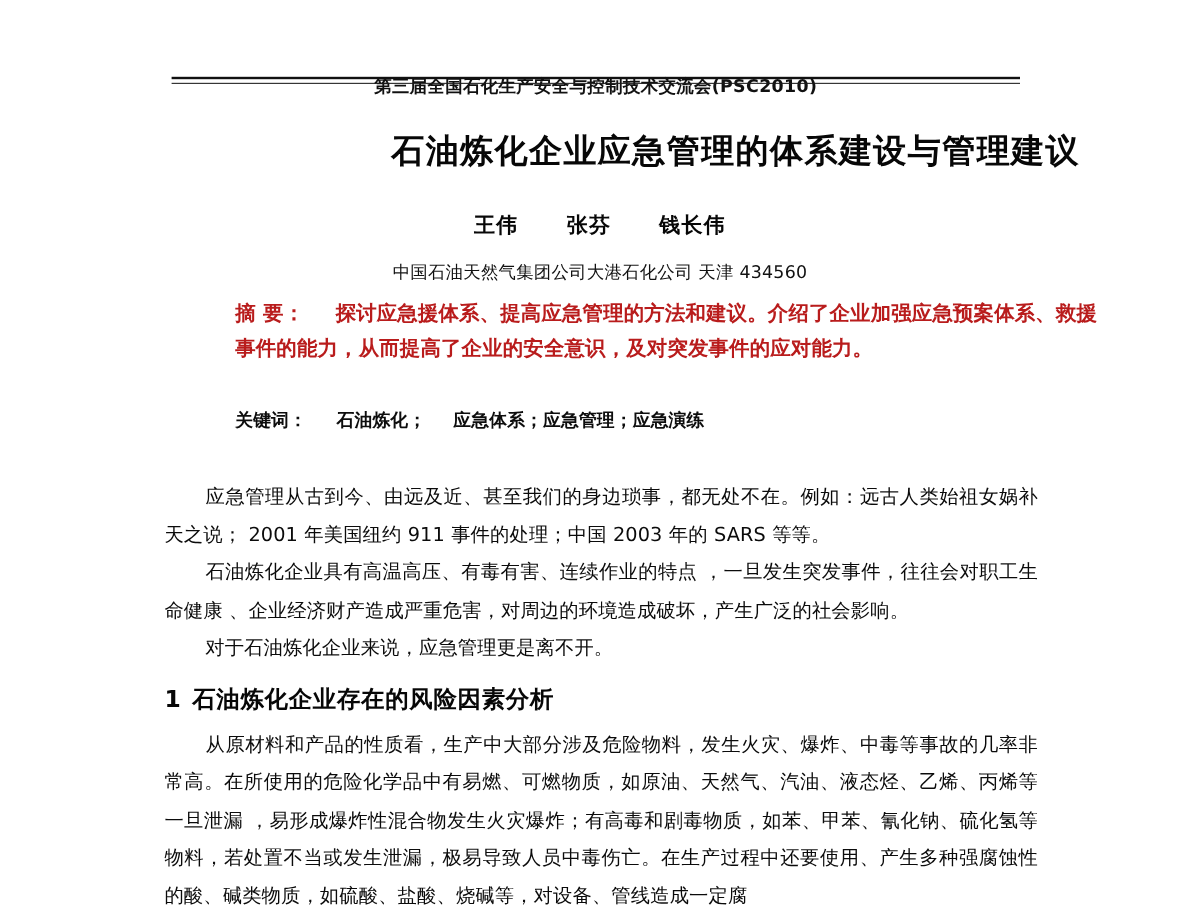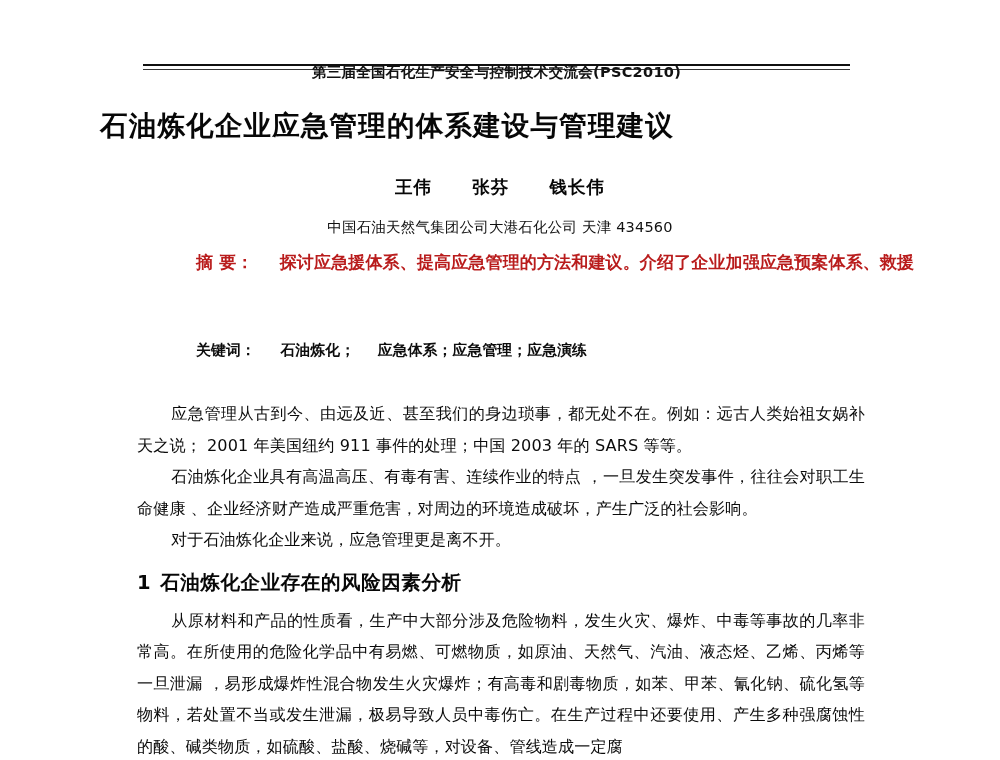--- a/index.html
+++ b/index.html
@@ -53,21 +53,21 @@
     border-top: 1.4px solid #1a1a1a;
     opacity: 0.88;
   }
 
   
   .doc-title {
     position: absolute;
     left: 100px;
     top: 108px;
     width: 800px;
-    text-align: left;
+    text-align: right;
     font-size: 27.5px;
     font-weight: 700;
     letter-spacing: 1.2px;
     color: #070707;
   }
 
   .authors {
     position: absolute;
     left: 100px;
     top: 175px;
@@ -177,20 +177,23 @@
   </div>
 
   <div class="affiliation">中国石油天然气集团公司大港石化公司 天津 434560</div>
 
   <div class="abstract-block">
     <div class="abs-line">
       <span class="abs-label">摘 要：</span>
       <span class="abs-gap-md"></span>
       <span>探讨应急援体系、提高应急管理的方法和建议。介绍了企业加强应急预案体系、救援</span>
     </div>
+    <div class="abs-line">
+      <span>事件的能力，从而提高了企业的安全意识，及对突发事件的应对能力。</span>
+    </div>
   </div>
 
   <div class="keywords-line">
     <span class="kw-label">关键词：</span>
     <span class="kw-gap"></span>
     <span>石油炼化；</span>
     <span class="kw-gap2"></span>
     <span>应急体系；应急管理；应急演练</span>
   </div>
 

